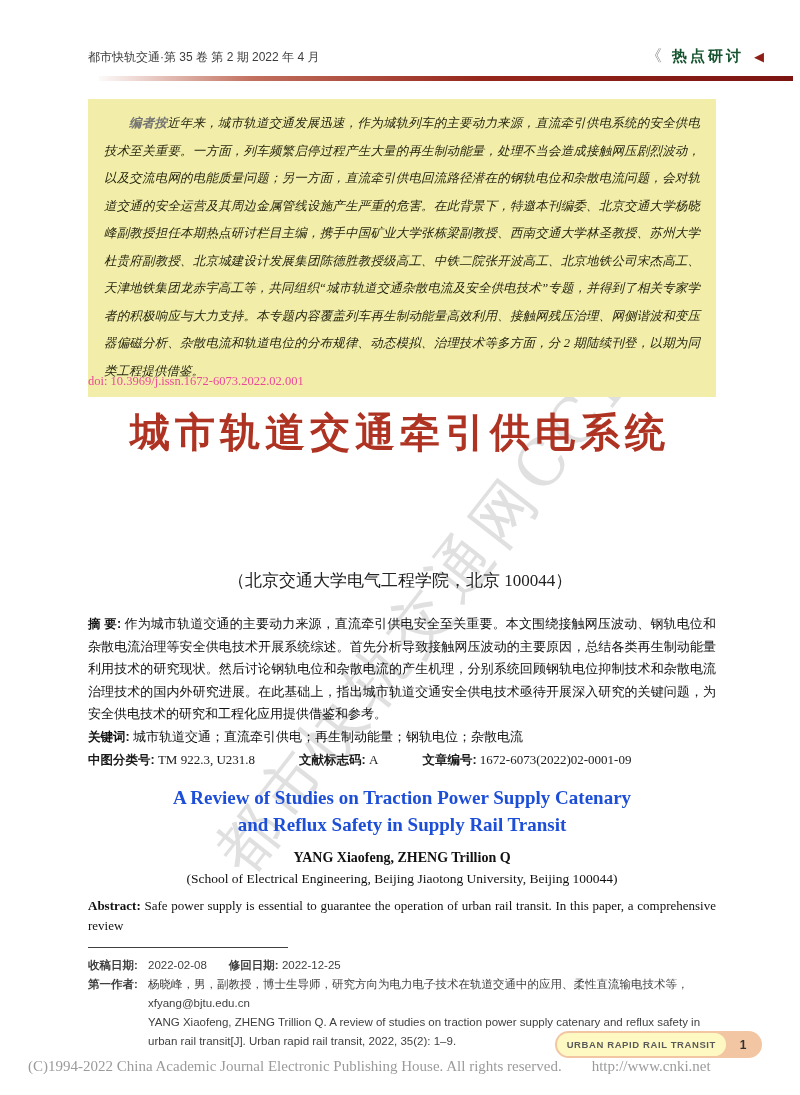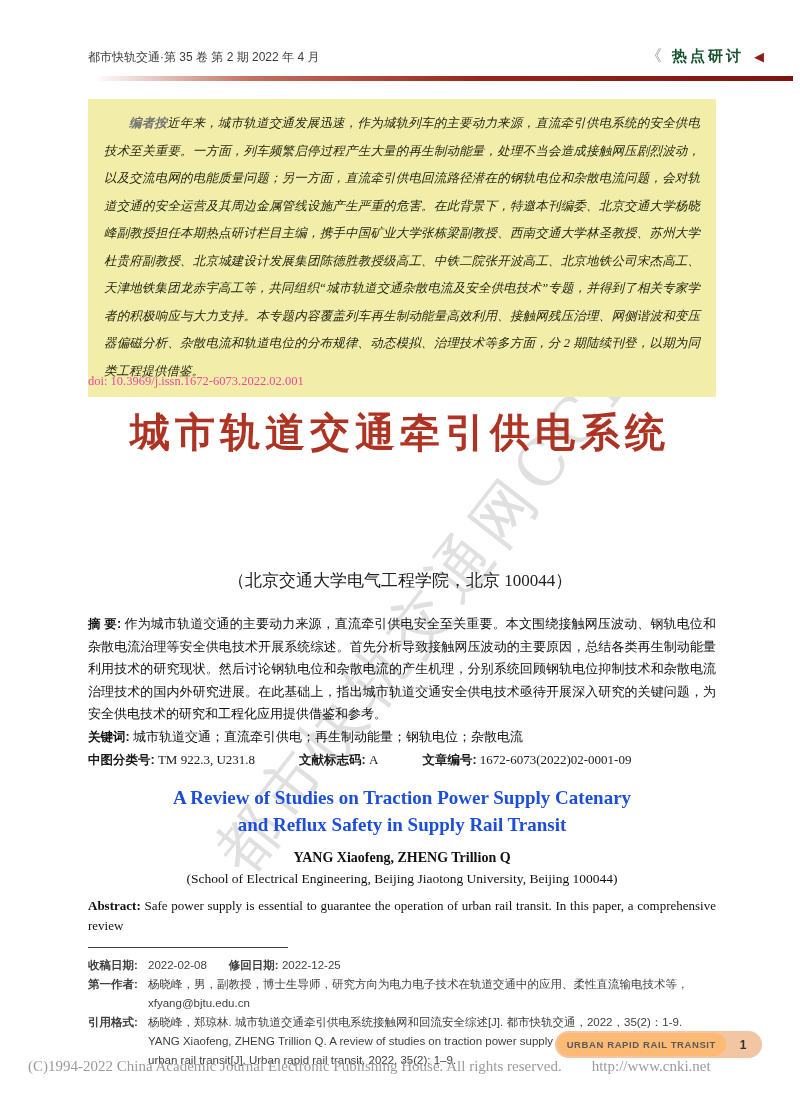--- a/index.html
+++ b/index.html
@@ -69,21 +69,21 @@
   .fn-row { display:grid; grid-template-columns:56px 1fr; column-gap:4px; }
   .fn-label { font-weight:bold; white-space:nowrap; }
   .fn-gap { display:inline-block; width:22px; }
   
   .badge {
     position:absolute; top:1031px; right:38px; z-index:3;
     height:27px; border-radius:14px; background:#f2c5a3;
     display:flex; align-items:center; padding:2px;
   }
   .badge-inner {
-    background:#fdba74; border-radius:12px; height:23px; display:flex; align-items:center;
+    background:#fef9c3; border-radius:12px; height:23px; display:flex; align-items:center;
     padding:8px 10px; font-family:"Liberation Sans","DejaVu Sans",sans-serif;
     font-size:9.5px; font-weight:bold; color:#5a5a5a; letter-spacing:0.6px;
   }
   .badge-num { width:34px; text-align:center; font-family:"Liberation Sans","DejaVu Sans",sans-serif; font-size:12px; font-weight:bold; color:#333; }
   .page-footer {
     position:absolute; top:1058px; left:28px; right:28px; z-index:2;
     display:flex; gap:30px; color:#9b9b9b; font-size:15px; white-space:nowrap;
   }
 </style>
 </head>
@@ -149,24 +149,20 @@
       <div class="fn-row">
         <span class="fn-label">收稿日期:</span>
         <span><span>2022-02-08</span><span class="fn-gap"></span><span class="fn-label">修回日期:</span>
           <span>2022-12-25</span></span>
       </div>
       <div class="fn-row">
         <span class="fn-label">第一作者:</span>
         <span>杨晓峰，男，副教授，博士生导师，研究方向为电力电子技术在轨道交通中的应用、柔性直流输电技术等，xfyang@bjtu.edu.cn</span>
       </div>
       <div class="fn-row">
-        <span class="fn-label">引用格式:</span>
-        <span>杨晓峰，郑琼林. 城市轨道交通牵引供电系统接触网和回流安全综述[J]. 都市快轨交通，2022，35(2)：1-9.</span>
-      </div>
-      <div class="fn-row">
         <span></span>
         <span>YANG Xiaofeng, ZHENG Trillion Q. A review of studies on traction power supply catenary and reflux safety in urban rail transit[J]. Urban rapid rail transit, 2022, 35(2): 1–9.</span>
       </div>
     </div>
   </div>
 
   <div class="badge">
     <span class="badge-inner">URBAN RAPID RAIL TRANSIT</span>
     <span class="badge-num">1</span>
   </div>

